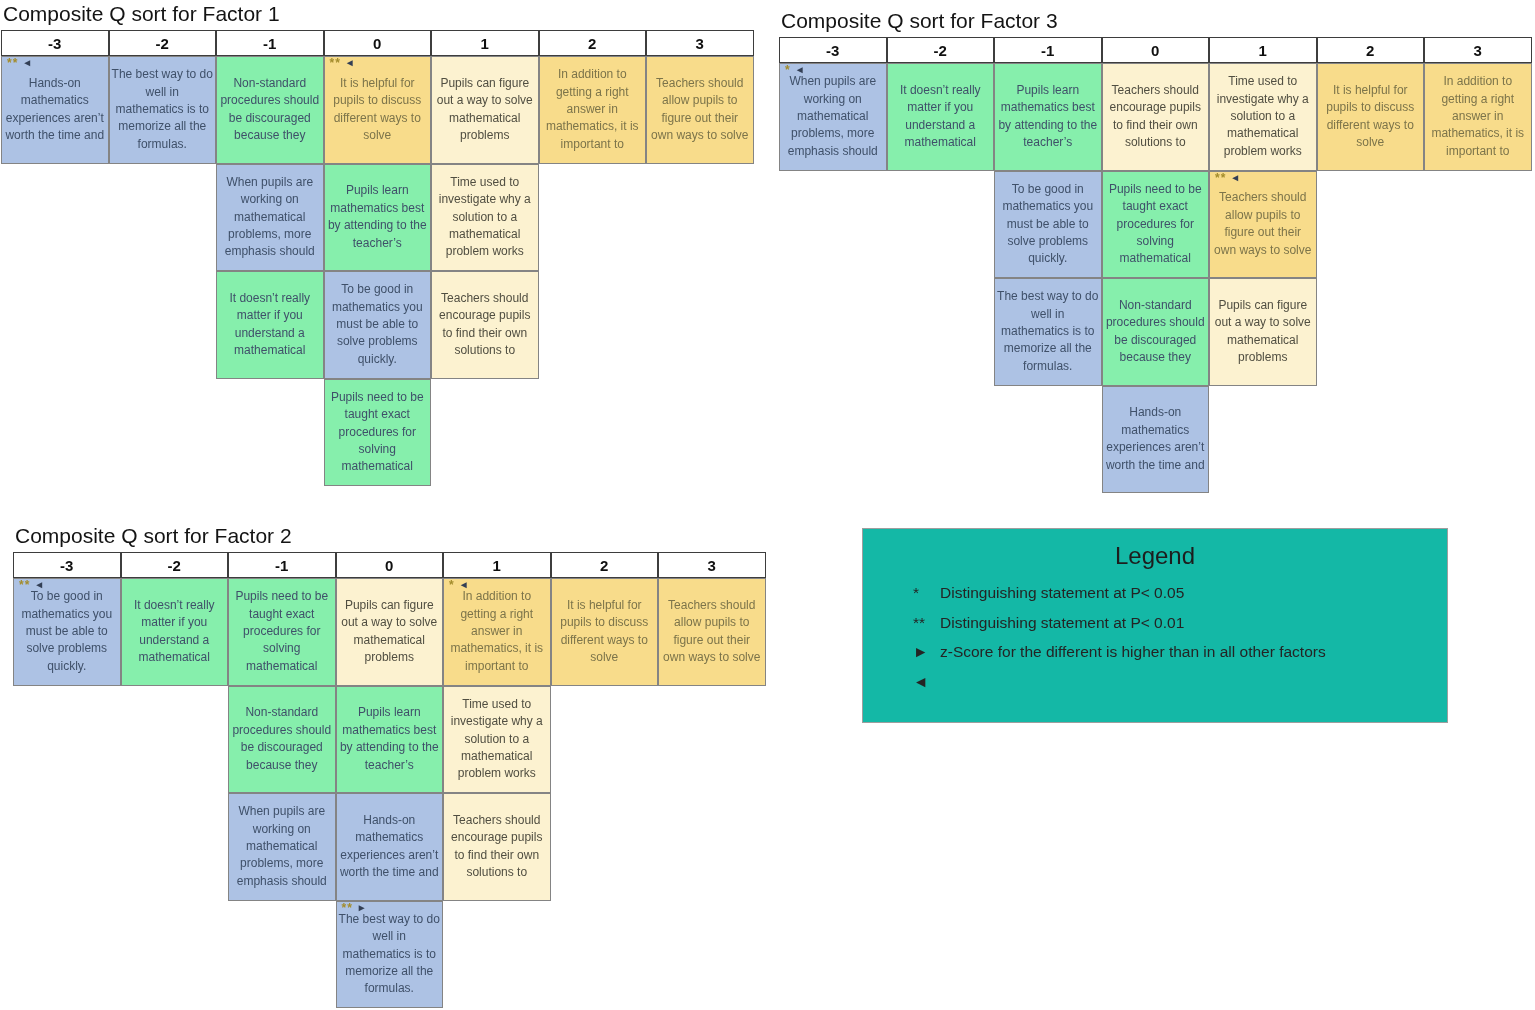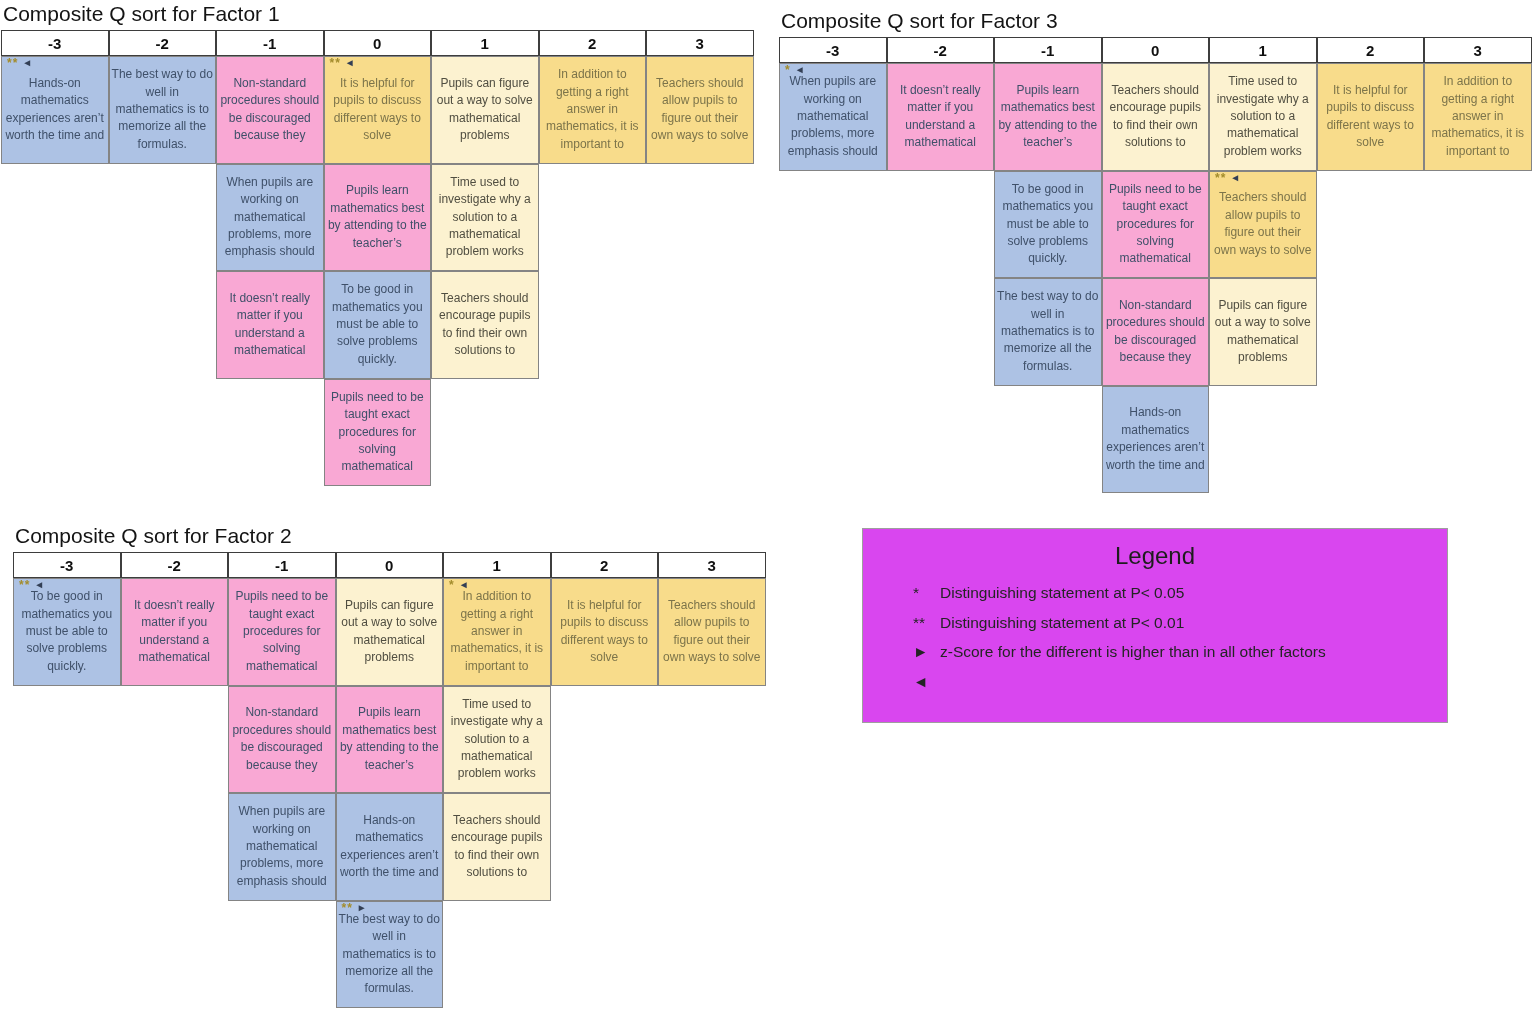--- a/index.html
+++ b/index.html
@@ -7,28 +7,28 @@
        font-family:"Liberation Sans","DejaVu Sans",sans-serif;}
   .qsort{position:absolute;}
   .qtitle{margin:0 0 3px 2px;font-size:21px;font-weight:400;color:#141414;line-height:26px;}
   .qgrid{display:grid;grid-template-columns:repeat(7,107.5px);grid-template-rows:26px repeat(4,107.5px);}
   .qhead{border:1.5px solid #3d3d3d;background:#ffffff;color:#101010;font-weight:bold;font-size:15px;
          display:flex;align-items:center;justify-content:center;}
   .qcell{position:relative;border:1px solid #848484;display:flex;align-items:center;justify-content:center;
          text-align:center;padding:1px 2px;box-sizing:border-box;}
   .qtext{font-size:12px;line-height:17.4px;}
   .tone-blue{background:#adc2e4;color:#3f5069;}
-  .tone-blue-light{background:#f9a8d4;color:#3f5069;}
+  .tone-blue-light{background:#86efac;color:#3f5069;}
   .tone-gold{background:#f8dc8b;color:#7c744a;}
   .tone-gold-light{background:#fcf2d0;color:#504e41;}
   .marker{position:absolute;top:1px;left:5px;display:flex;align-items:center;gap:4px;}
   .stars{font-size:12px;font-weight:bold;color:#a38c2c;letter-spacing:1px;line-height:10px;}
   .arrow{font-size:10px;color:#333f55;line-height:10px;}
   #legend-box{position:absolute;left:862px;top:528px;width:586px;height:195px;border:1px solid #9e9e9e;
-              background:#d946ef;box-sizing:border-box;}
+              background:#14b8a6;box-sizing:border-box;}
   #legend-title{margin:13px 0 14px 0;text-align:center;font-size:24px;font-weight:400;color:#1d1d1d;}
   #legend-items{margin-left:50px;}
   .legend-item{display:flex;align-items:baseline;height:29.5px;font-size:15.5px;color:#242424;}
   .legend-symbol{width:27px;flex:0 0 27px;}
 </style>
 </head>
 <body>
 
 <section class="qsort" style="left:1px;top:1px;">
   <h2 class="qtitle">Composite Q sort for Factor 1</h2>

